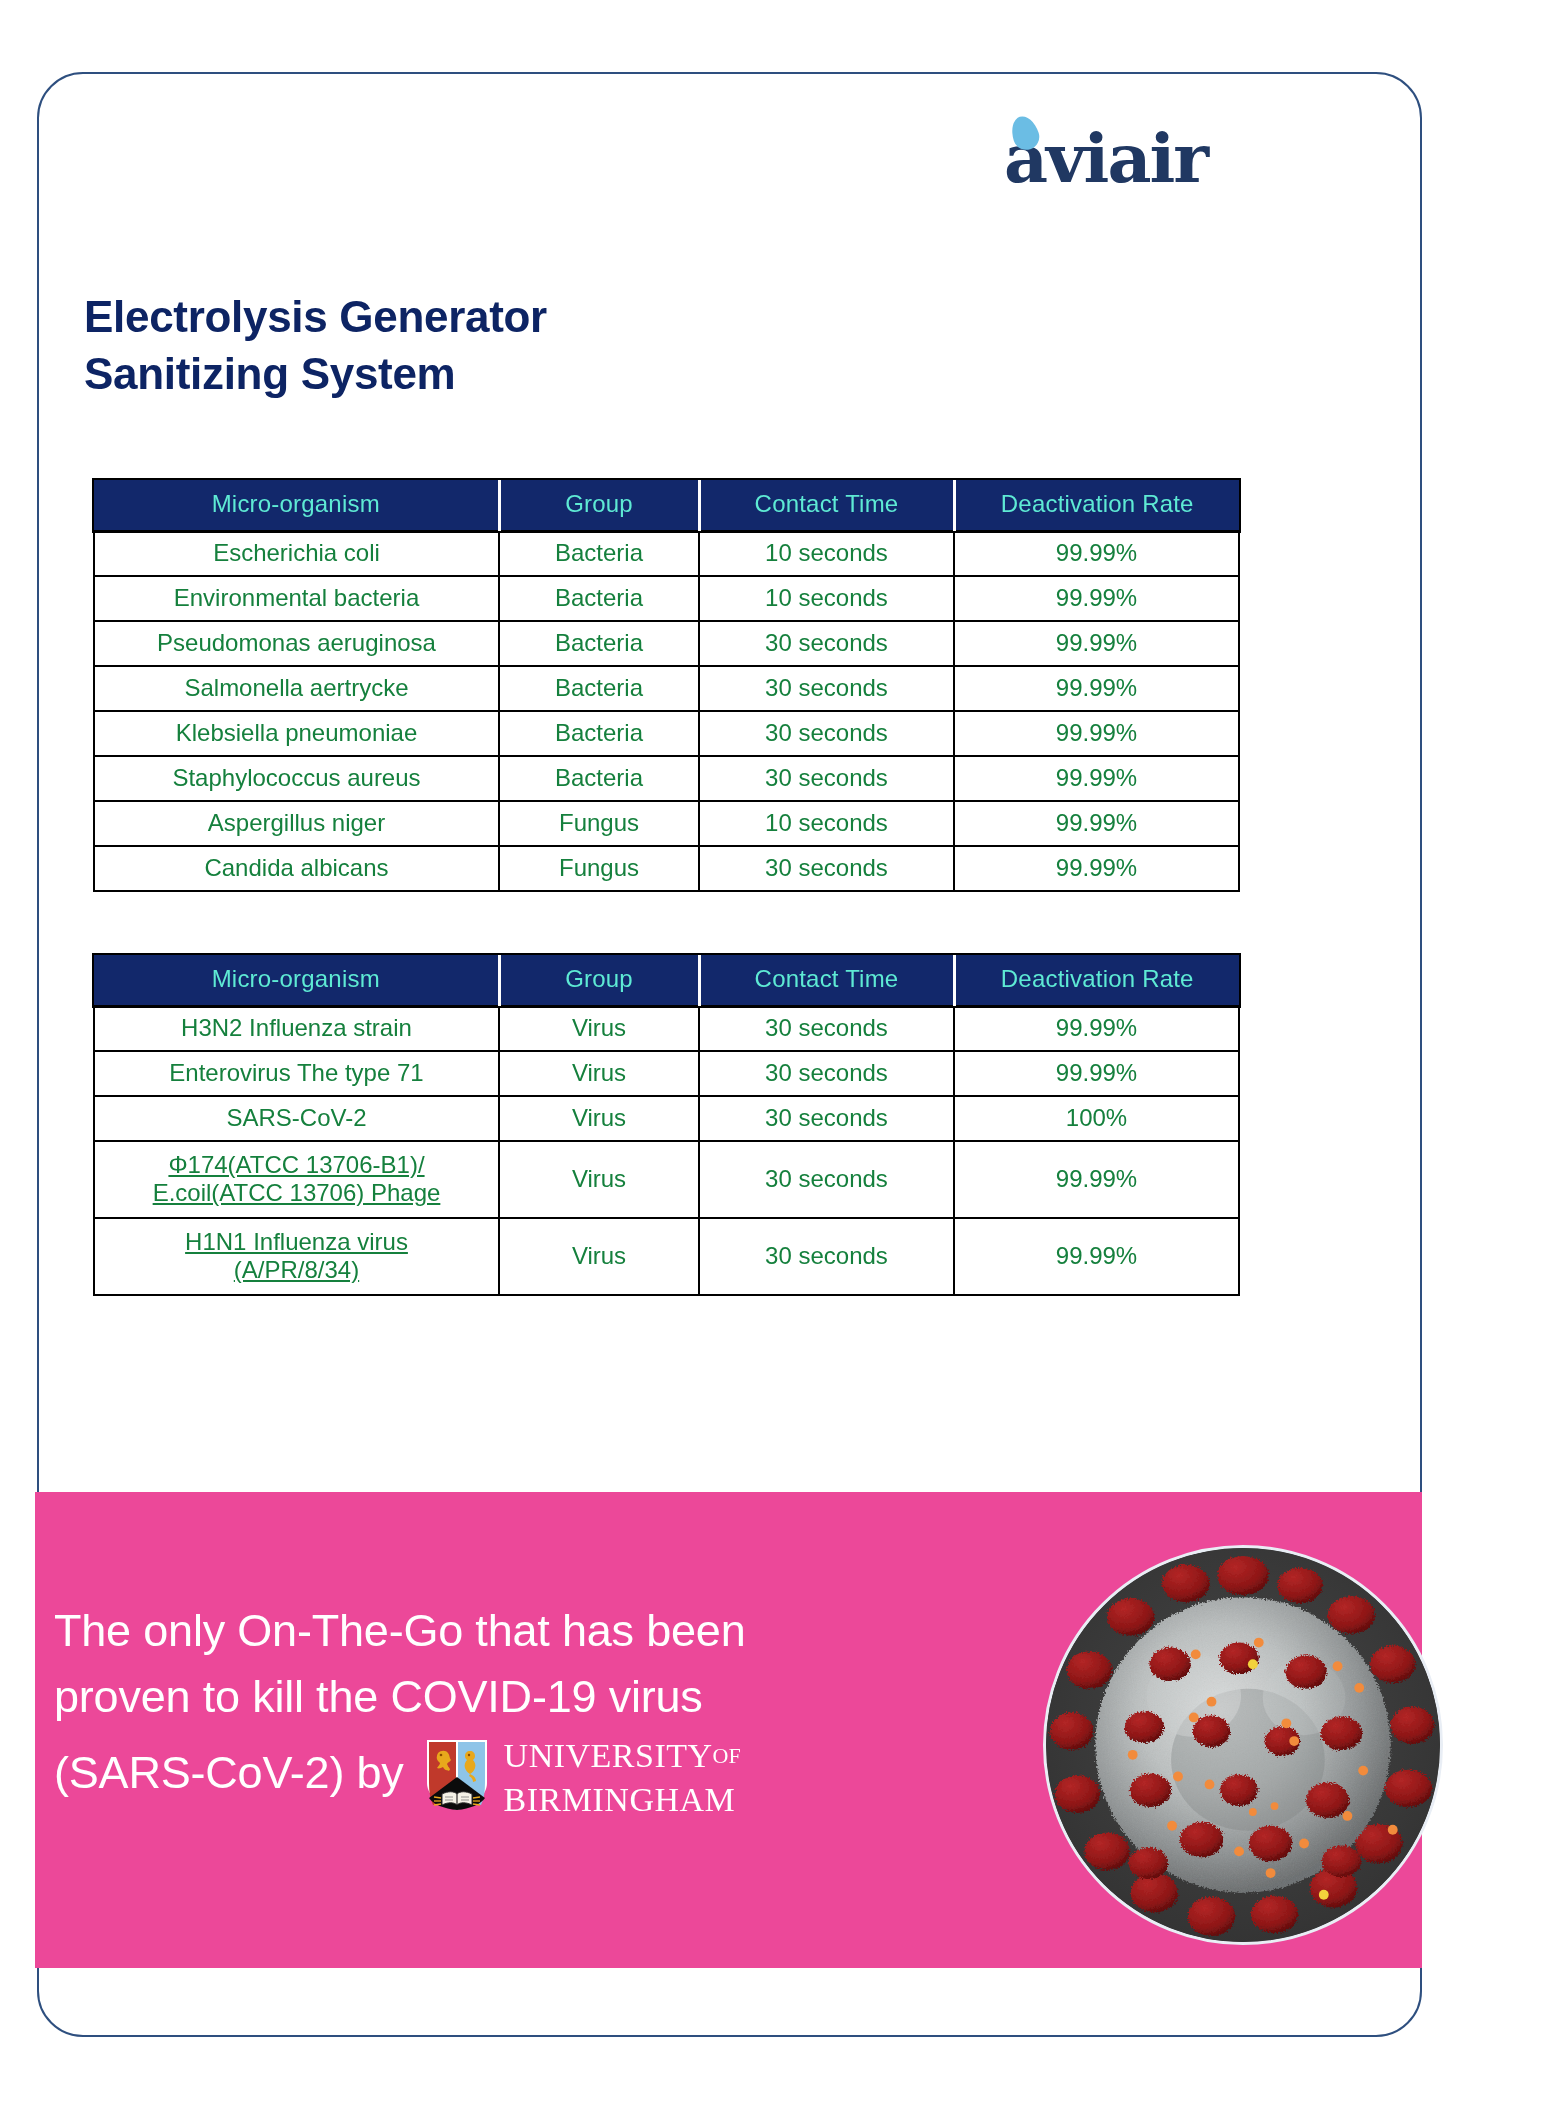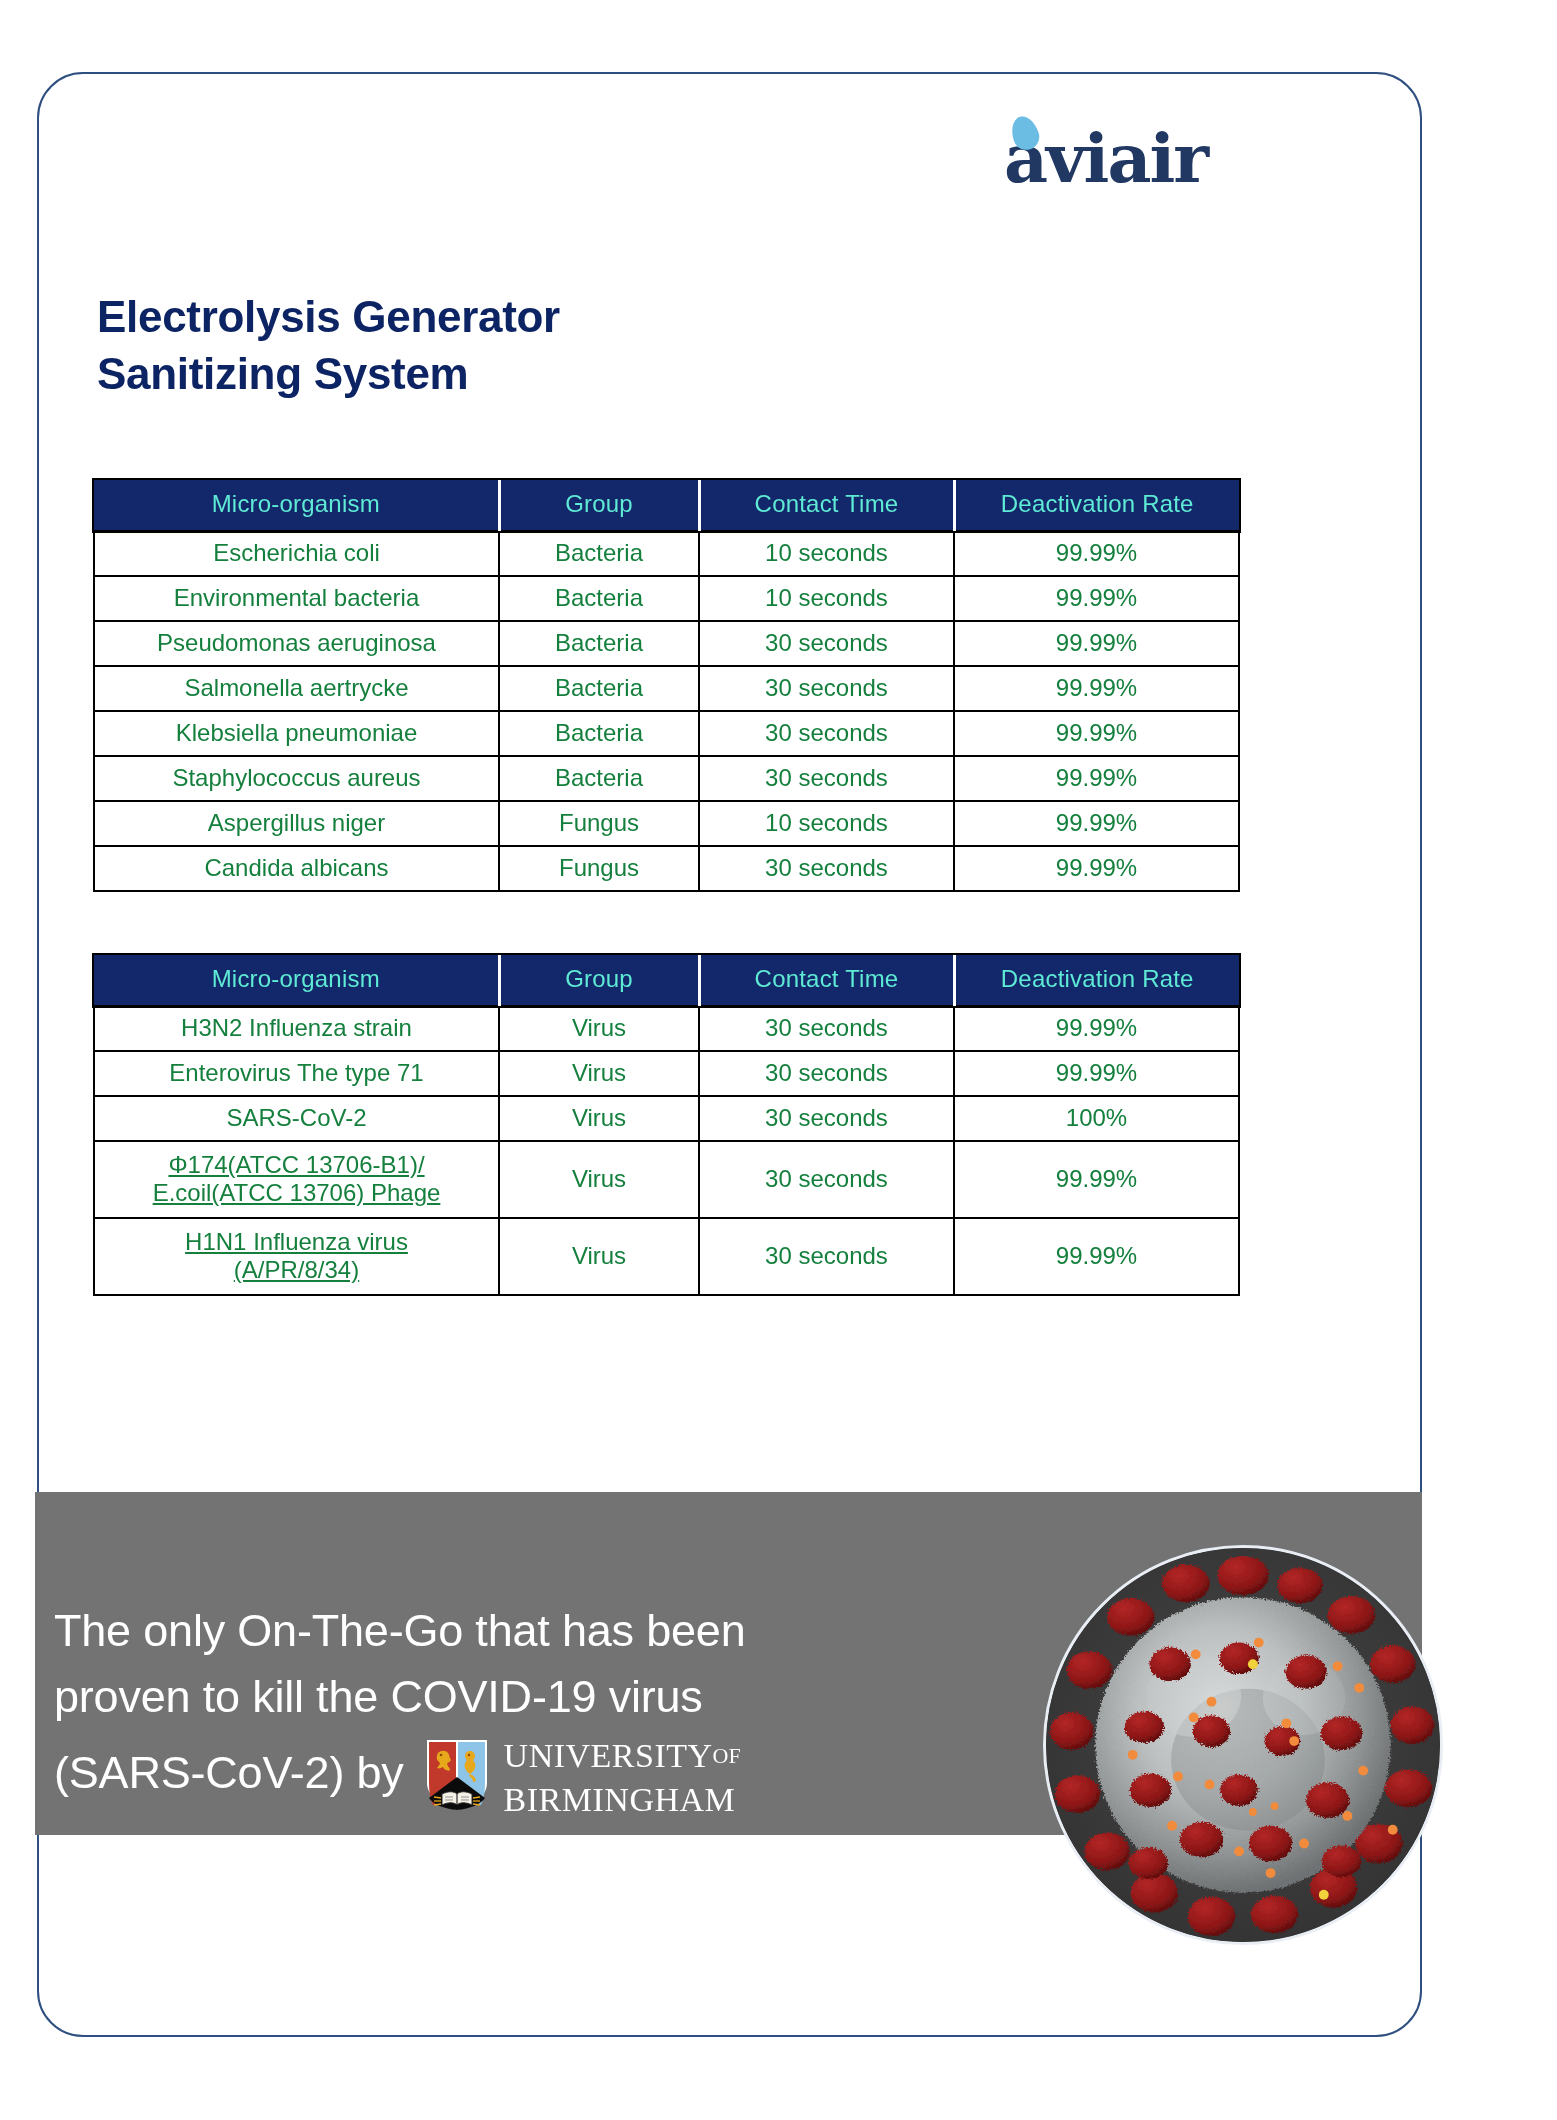--- a/index.html
+++ b/index.html
@@ -53,21 +53,21 @@
     width: 26px;
     height: 34px;
     background: #6bbde4;
     border-radius: 50% 50% 50% 50% / 62% 62% 38% 38%;
     transform: rotate(-18deg);
   }
 
   
   #page-title {
     position: absolute;
-    left: 97px;
+    left: 84px;
     top: 288px;
     width: 760px;
     font-size: 44px;
     font-weight: bold;
     color: #0d2464;
     line-height: 1.30;
     letter-spacing: -0.3px;
   }
   #page-title .ln { display:block; }
 
@@ -112,22 +112,22 @@
   }
   .micro-table tbody td .sub { display: block; text-decoration: underline; }
   .micro-table tbody tr.tall td { padding-top: 9px; padding-bottom: 10px; }
 
   
   #bottom-banner {
     position: absolute;
     left: 35px;
     top: 1492px;
     width: 1387px;
-    height: 343px;
-    background: #737373;
+    height: 476px;
+    background: #ec4899;
   }
   #banner-headline {
     position: absolute;
     left: 19px;
     top: 106px;
     width: 930px;
     color: #ffffff;
     font-size: 45px;
     font-weight: normal;
     line-height: 1.46;

